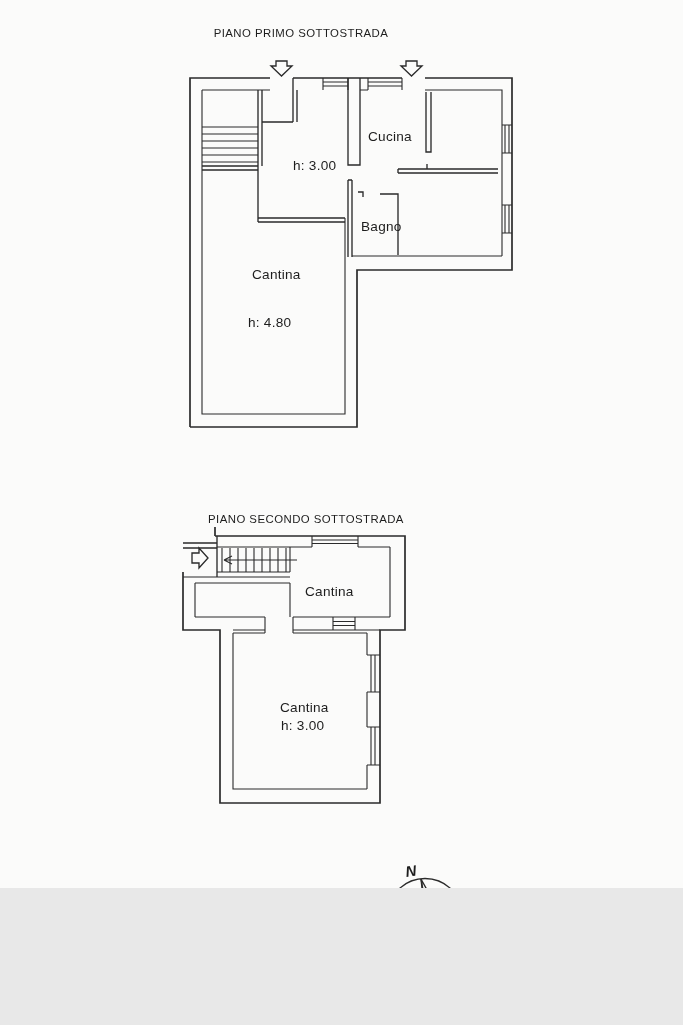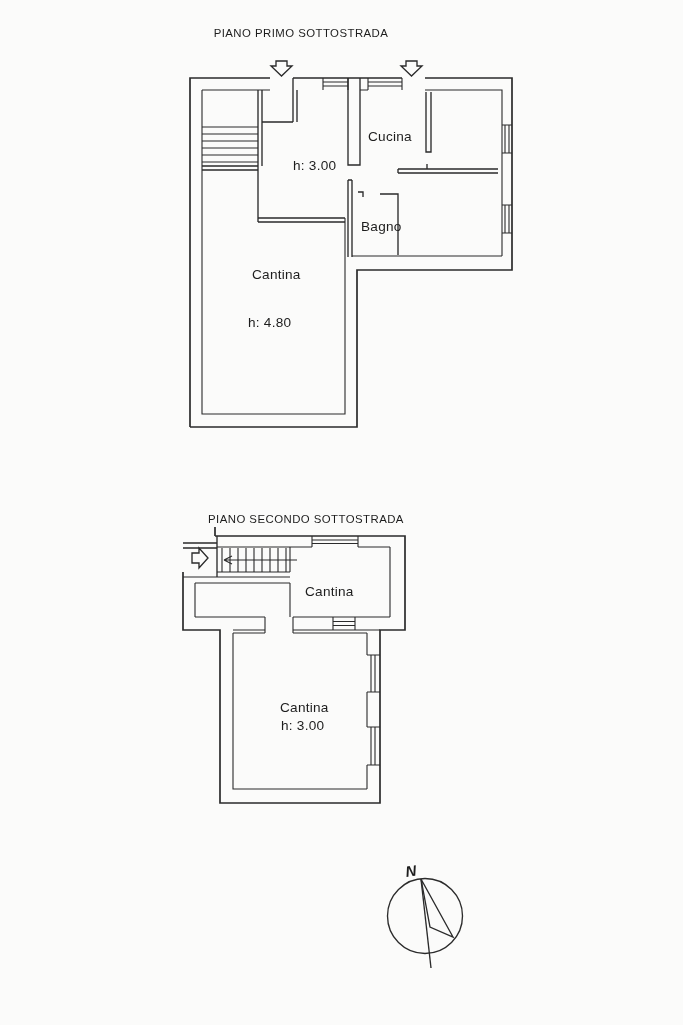--- a/index.html
+++ b/index.html
@@ -1,19 +1,19 @@
 <!DOCTYPE html>
 <html style="--ink: #2b2b2b; --paper: #fbfbfa;"><head>
 <meta charset="utf-8">
 <style>
   :root{ --ink:#2b2b2b; --paper:#fbfbfa; }
   html,body{ margin:0; padding:0; }
   body{ background:#e8e8e8; font-family:"Liberation Sans", sans-serif; }
   .page{
-    position:relative; width:683px; height:1025px;
+    position:relative; width:683px; height:888px;
     background:var(--paper); overflow:hidden; margin:0 auto;
   }
   svg.plan{ position:absolute; left:0; top:0; color:var(--ink); }
   svg.plan path, svg.plan circle{ fill:none; stroke:currentColor; }
   .wall{ stroke-width:1.7px; }
   .thin{ stroke-width:1.1px; }
   .mid{ stroke-width:1.35px; }
   .fillwhite{ fill:#fdfdfc; }
   text{ fill:#1d1d1d; }
   .floor-title{ font-size:11.4px; letter-spacing:0.45px; }

